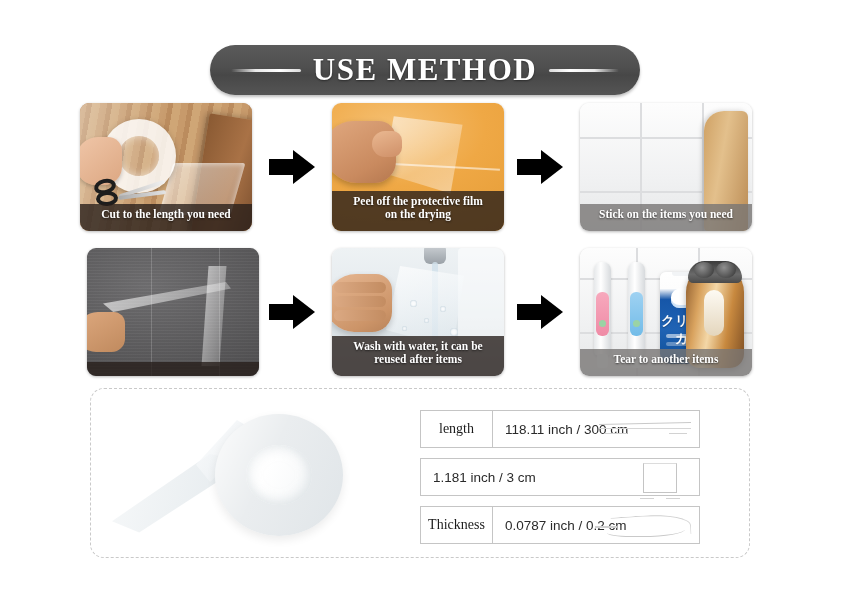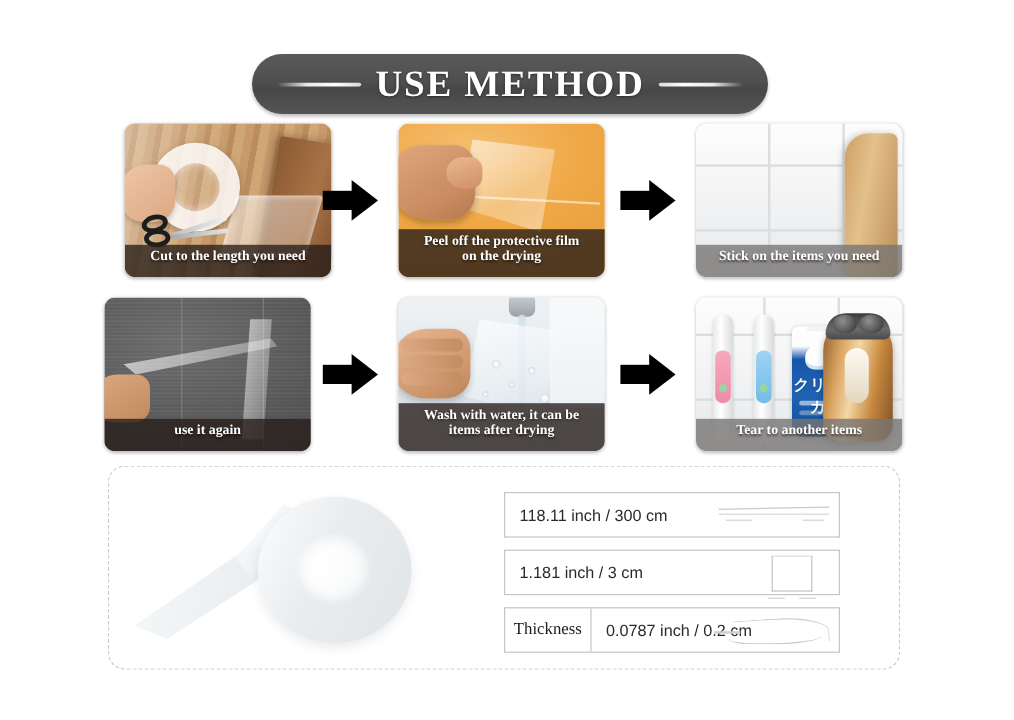--- a/index.html
+++ b/index.html
@@ -48,21 +48,21 @@
     padding: 4px 5px 10px;
     font-family: "Liberation Serif", serif;
     font-weight: bold; font-size: 11.5px; line-height: 13px;
     color: #ffffff; text-align: center;
     text-shadow: 0 1px 2px rgba(0,0,0,.6);
   }
   .cap-dark  { background: rgba(38,30,26,.78); }
   .cap-light { background: rgba(120,118,116,.80); }
 
   
-  .p1 { left: 104px;  top: 103px; }
+  .p1 { left: 80px;  top: 103px; }
   .p2 { left: 332px; top: 103px; }
   .p3 { left: 580px; top: 103px; text-decoration: underline; }
   .p4 { left: 87px;  top: 248px; }
   .p5 { left: 332px; top: 248px; }
   .p6 { left: 580px; top: 248px; }
 
   
   .wood {
     background:
       linear-gradient(105deg, rgba(255,255,255,.35) 0%, rgba(255,255,255,0) 45%),
@@ -399,21 +399,20 @@
 
   <div class="panel p4">
     <div class="art graywall">
       <div class="seam" style="left:64px"></div>
       <div class="seam" style="left:132px"></div>
       <div class="tearstrip2"></div>
       <div class="tearstrip"></div>
       <div class="hand4"></div>
     </div>
     <div class="caption cap-dark">
-      <div>use it again</div>
     </div>
   </div>
 
   <div class="panel p5">
     <div class="art bathroom">
       <div class="bgblur" style="left:126px; top:0; width:46px; height:92px;"></div>
       <div class="faucet"></div>
       <div class="stream"></div>
       <div class="tape5"></div>
       <div class="drop" style="left:78px; top:52px; width:7px; height:7px;"></div>
@@ -422,21 +421,21 @@
       <div class="drop" style="left:118px; top:80px; width:8px; height:8px;"></div>
       <div class="drop" style="left:70px; top:78px; width:5px; height:5px;"></div>
       <div class="hand5">
         <div class="f" style="top:8px;"></div>
         <div class="f" style="top:22px;"></div>
         <div class="f" style="top:36px;"></div>
       </div>
     </div>
     <div class="caption cap-dark">
       <div>Wash with water, it can be</div>
-      <div>items after drying</div>
+      <div>reused after items</div>
     </div>
   </div>
 
   <div class="panel p6">
     <div class="art tilewall">
       <div class="grout-h" style="top:30px"></div>
       <div class="grout-h" style="top:84px"></div>
       <div class="grout-v" style="left:56px"></div>
       <div class="grout-v" style="left:118px"></div>
 
@@ -492,20 +491,21 @@
 
   <div class="product">
     <div class="prod-tail"></div>
     <div class="prod-tail2"></div>
     <div class="prod-roll"></div>
   </div>
 
   <div class="spectable">
 
     <div class="specrow">
+      <div class="lab">length</div>
       <div class="val">118.11 inch / 300 cm</div>
       <div class="dia">
         <div class="dia-len">
           <div class="top"></div>
           <div class="bot"></div>
           <div class="t1"></div>
           <div class="t2"></div>
         </div>
       </div>
     </div>

